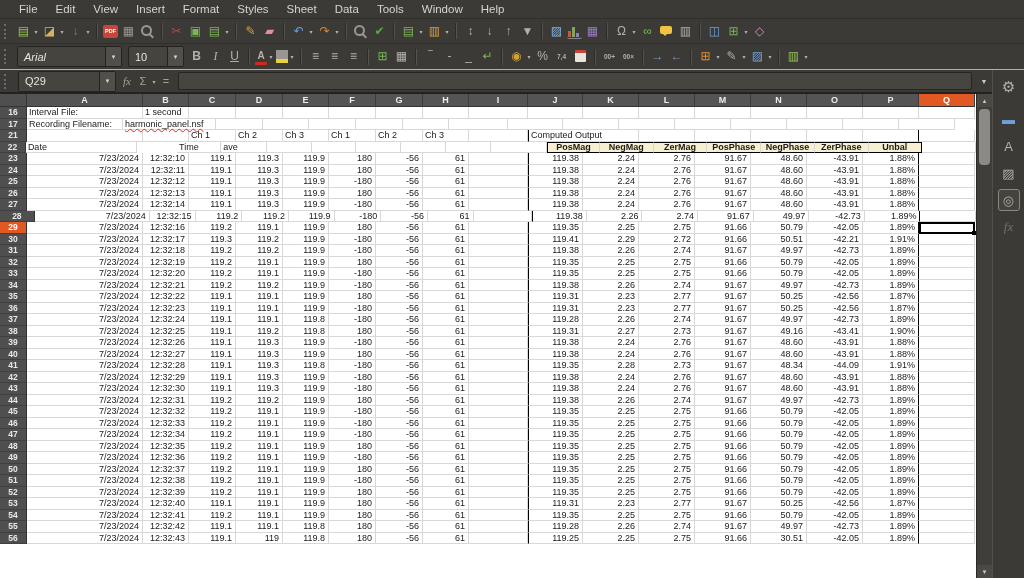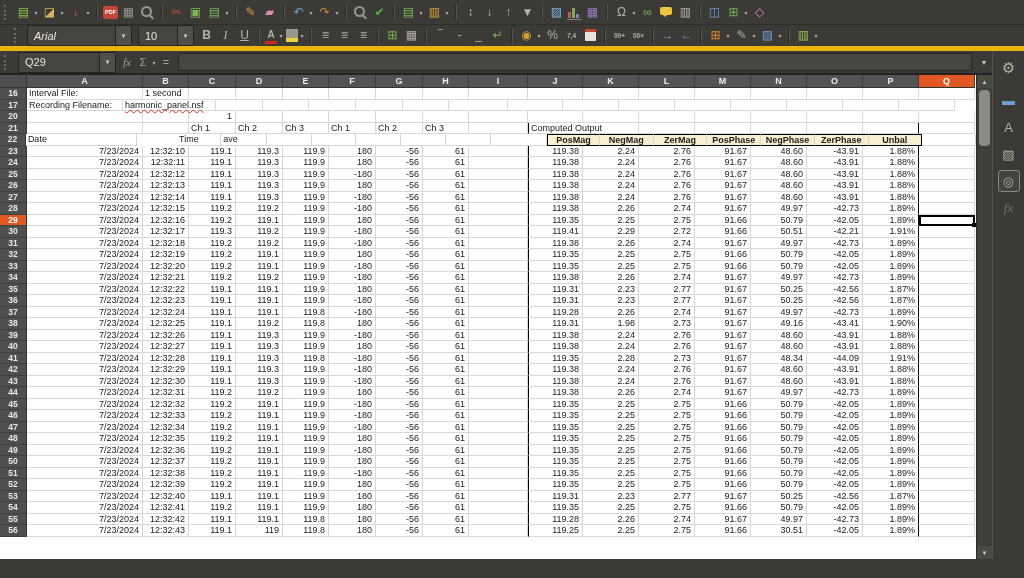--- a/index.html
+++ b/index.html
@@ -7,21 +7,21 @@
        font-family:"Liberation Sans",sans-serif;-webkit-font-smoothing:antialiased;}
   .app{width:1024px;height:578px;display:flex;flex-direction:column;}
 
   
   .menubar{height:19px;display:flex;align-items:center;padding-left:10px;background:#3b3a36;border-bottom:1px solid #2f2e2a;box-sizing:border-box;}
   .menu-item{color:#d8d4cb;font-size:11.5px;padding:0 9px;cursor:default;white-space:nowrap;}
 
   
   .toolbar{display:flex;align-items:center;background:#3b3a36;box-sizing:border-box;}
   #toolbar-main{height:25px;border-bottom:1px solid #2f2e2a;padding-left:2px;}
-  #toolbar-format{height:26px;border-bottom:5px solid #eab308;padding-left:12px;}
+  #toolbar-format{height:26px;border-bottom:1px solid #eab308;padding-left:2px;}
   .grip{width:3px;height:15px;border-left:2px dotted #6e6c66;margin:0 5px 0 2px;}
   .tb-btn{display:inline-flex;align-items:center;justify-content:center;margin:0 1px;}
   .tb-icon{width:17px;height:17px;display:flex;align-items:center;justify-content:center;
            font-size:12px;line-height:17px;color:#b5b1a9;border-radius:2px;}
   .caret{font-size:6px;color:#b5b1a9;width:8px;text-align:center;margin:0 0 0 -1px;}
   .sep{width:1px;height:16px;background:#2c2b27;border-right:1px solid #55534d;margin:0 4px;}
   .tb-icon.txt{font-size:6.5px;font-weight:bold;letter-spacing:0;}
   .tb-icon.pdf{font-size:5.5px;font-weight:bold;background:#c5473a;color:#fff !important;width:15px;height:13px;border-radius:2px;}
   .tb-icon.b{font-weight:bold;}
   .tb-icon.i{font-style:italic;font-family:"Liberation Serif",serif;}
@@ -91,20 +91,33 @@
   .sb-icon.gear{font-size:15px;margin-bottom:10px;}
   .sb-icon.selected{border:1px solid #8a8880;background:#44433d;}
   .sb-icon.dim{opacity:0.45;font-style:italic;font-family:"Liberation Serif",serif;}
   .sb-icon.props{color:#6f9fd8;}
 </style>
 </head>
 <body>
 
 <div class="app">
 
+  <div class="menubar">
+      <div class="menu-item">File</div>
+      <div class="menu-item">Edit</div>
+      <div class="menu-item">View</div>
+      <div class="menu-item">Insert</div>
+      <div class="menu-item">Format</div>
+      <div class="menu-item">Styles</div>
+      <div class="menu-item">Sheet</div>
+      <div class="menu-item">Data</div>
+      <div class="menu-item">Tools</div>
+      <div class="menu-item">Window</div>
+      <div class="menu-item">Help</div>
+    </div>
 
   <div class="toolbar" id="toolbar-main">
     <span class="grip"></span>
   <span class="tb-btn">
         <span class="tb-icon" style="color: rgb(143, 195, 79);">▤</span>
       </span>
       <span class="caret">▾</span>
       <span class="tb-btn">
         <span class="tb-icon" style="color: rgb(216, 178, 94);">◪</span>
       </span>
@@ -399,40 +412,20 @@
               <div class="cell" style="width: 55px;"></div>
               <div class="cell" style="width: 56px;"></div>
               <div class="cell" style="width: 56px;"></div>
               <div class="cell" style="width: 56px;"></div>
               <div class="cell" style="width: 56px;"></div>
               <div class="cell" style="width: 56px;"></div>
               <div class="cell" style="width: 56px;"></div>
               <div class="cell" style="width: 56px;"></div>
             </div>
             <div class="row">
-              <div class="rh" style="width: 27px;">20</div>
-              <div class="cell" style="width: 116px;"></div>
-              <div class="cell" style="width: 46px;"></div>
-              <div class="cell num" style="width: 47px;">1</div>
-              <div class="cell" style="width: 47px;"></div>
-              <div class="cell" style="width: 46px;"></div>
-              <div class="cell" style="width: 47px;"></div>
-              <div class="cell" style="width: 47px;"></div>
-              <div class="cell" style="width: 46px;"></div>
-              <div class="cell" style="width: 59px;"></div>
-              <div class="cell" style="width: 55px;"></div>
-              <div class="cell" style="width: 56px;"></div>
-              <div class="cell" style="width: 56px;"></div>
-              <div class="cell" style="width: 56px;"></div>
-              <div class="cell" style="width: 56px;"></div>
-              <div class="cell" style="width: 56px;"></div>
-              <div class="cell" style="width: 56px;"></div>
-              <div class="cell" style="width: 56px;"></div>
-            </div>
-            <div class="row">
               <div class="rh" style="width: 27px;">21</div>
               <div class="cell" style="width: 116px;"></div>
               <div class="cell" style="width: 46px;"></div>
               <div class="cell" style="width: 47px;">Ch 1</div>
               <div class="cell" style="width: 47px;">Ch 2</div>
               <div class="cell" style="width: 46px;">Ch 3</div>
               <div class="cell" style="width: 47px;">Ch 1</div>
               <div class="cell" style="width: 47px;">Ch 2</div>
               <div class="cell" style="width: 46px;">Ch 3</div>
               <div class="cell" style="width: 59px;"></div>
@@ -563,21 +556,21 @@
               <div class="cell num bl" style="width: 55px;">119.38</div>
               <div class="cell num" style="width: 56px;">2.24</div>
               <div class="cell num" style="width: 56px;">2.76</div>
               <div class="cell num" style="width: 56px;">91.67</div>
               <div class="cell num" style="width: 56px;">48.60</div>
               <div class="cell num" style="width: 56px;">-43.91</div>
               <div class="cell num br" style="width: 56px;">1.88%</div>
               <div class="cell" style="width: 56px;"></div>
             </div>
             <div class="row">
-              <div class="rh" style="width: 27px;">28</div>
+              <div class="rh" style="width: 35px;">28</div>
               <div class="cell num" style="width: 116px;">7/23/2024</div>
               <div class="cell num" style="width: 46px;">12:32:15</div>
               <div class="cell num" style="width: 47px;">119.2</div>
               <div class="cell num" style="width: 47px;">119.2</div>
               <div class="cell num" style="width: 46px;">119.9</div>
               <div class="cell num" style="width: 47px;">-180</div>
               <div class="cell num" style="width: 47px;">-56</div>
               <div class="cell num" style="width: 46px;">61</div>
               <div class="cell" style="width: 59px;"></div>
               <div class="cell num bl" style="width: 55px;">119.38</div>
@@ -774,21 +767,21 @@
               <div class="cell num" style="width: 116px;">7/23/2024</div>
               <div class="cell num" style="width: 46px;">12:32:25</div>
               <div class="cell num" style="width: 47px;">119.1</div>
               <div class="cell num" style="width: 47px;">119.2</div>
               <div class="cell num" style="width: 46px;">119.8</div>
               <div class="cell num" style="width: 47px;">180</div>
               <div class="cell num" style="width: 47px;">-56</div>
               <div class="cell num" style="width: 46px;">61</div>
               <div class="cell" style="width: 59px;"></div>
               <div class="cell num bl" style="width: 55px;">119.31</div>
-              <div class="cell num" style="width: 56px;">1.98</div>
+              <div class="cell num" style="width: 56px;">2.27</div>
               <div class="cell num" style="width: 56px;">2.73</div>
               <div class="cell num" style="width: 56px;">91.67</div>
               <div class="cell num" style="width: 56px;">49.16</div>
               <div class="cell num" style="width: 56px;">-43.41</div>
               <div class="cell num br" style="width: 56px;">1.90%</div>
               <div class="cell" style="width: 56px;"></div>
             </div>
             <div class="row">
               <div class="rh" style="width: 27px;">39</div>
               <div class="cell num" style="width: 116px;">7/23/2024</div>

